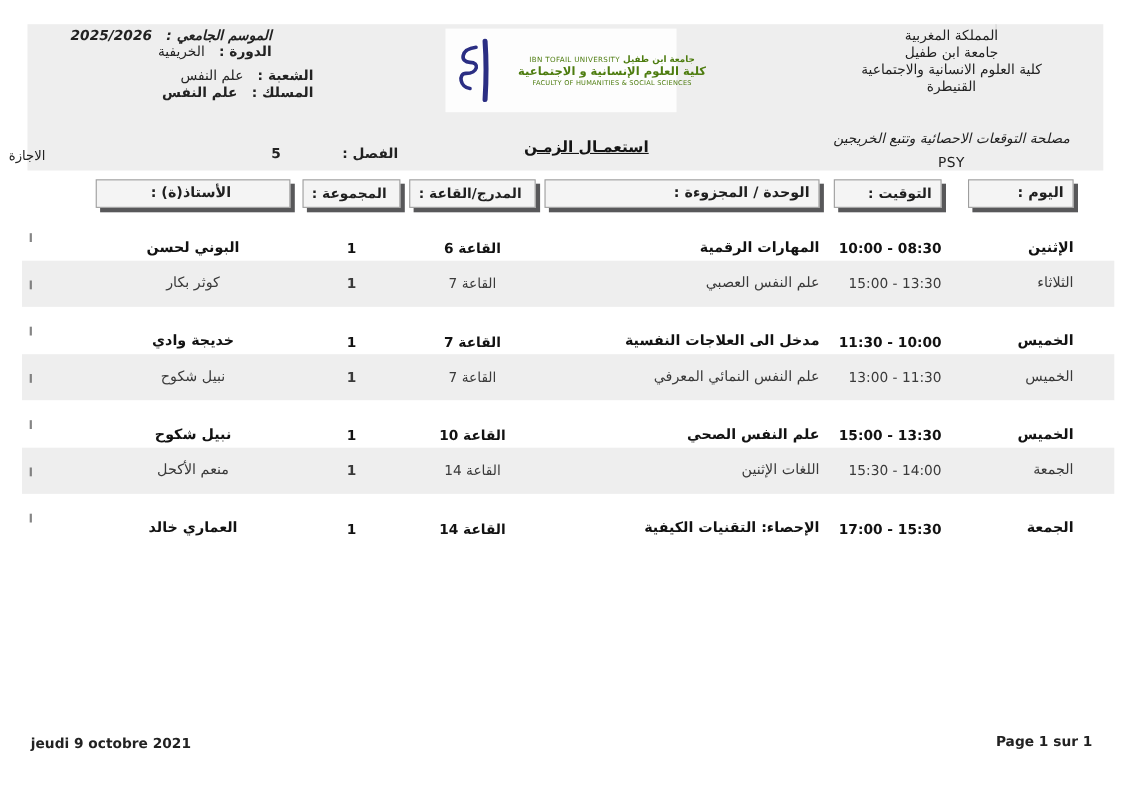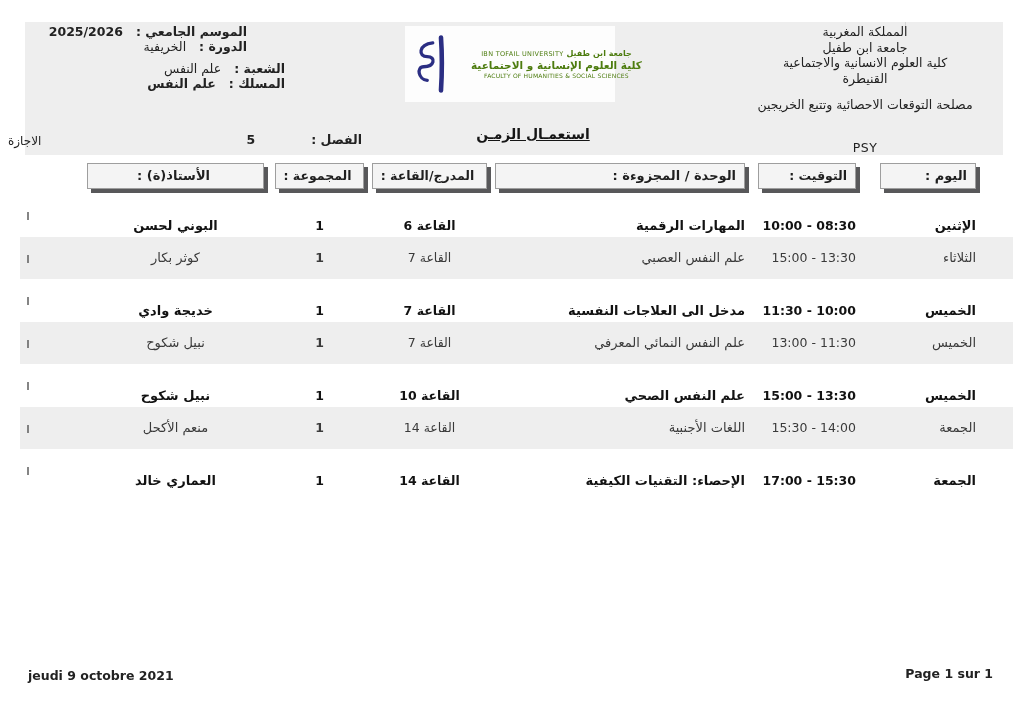--- a/index.html
+++ b/index.html
@@ -6,27 +6,27 @@
   .page{
     position:relative;width:1024px;height:724px;background:#ffffff;overflow:hidden;
     font-family:"DejaVu Sans",sans-serif;color:#1c1c1c;
   }
   
   .band{position:absolute;left:25px;top:22px;width:978px;height:133px;background:#eeeeee;}
   .line{position:absolute;direction:rtl;font-size:12.5px;white-space:nowrap;color:#222;}
   .lbl{font-weight:700;}
   .val{margin-right:9px;}
   .val.b{font-weight:700;}
-  .band .l1{top:2px;right:756px;}
+  .band .l1{top:2px;right:756px;font-style:italic;}
   .band .l2{top:17px;right:756px;}
   .band .l3{top:39px;right:718px;}
   .band .l4{top:54px;right:718px;}
   .right-block{position:absolute;left:715px;top:2px;width:250px;text-align:center;direction:rtl;font-size:12.5px;color:#222;}
   .right-block div{line-height:15.5px;}
-  .right-block .dept{margin-top:11px;}
+  .right-block .dept{margin-top:32px;font-style:italic;}
   .psy{position:absolute;left:715px;top:118px;width:250px;text-align:center;font-size:12.5px;color:#222;letter-spacing:.5px;}
   .divider{position:absolute;left:880px;top:0;width:1px;height:14px;background:#d5d5d5;}
   .doc-title{position:absolute;left:413px;top:104px;width:190px;text-align:center;direction:rtl;
     font-size:14px;font-weight:700;text-decoration:underline;color:#151515;}
   .semester{top:110px;right:641px;}
   .semester .val{margin-right:52px;}
   .degree{position:absolute;left:8px;top:134px;font-size:12px;direction:rtl;color:#222;}
   
   .logo-box{position:absolute;left:380px;top:4px;width:210px;height:76px;background:#fdfdfd;
     display:flex;align-items:center;padding:0 4px;box-sizing:border-box;}
@@ -163,21 +163,21 @@
       <div class="cell c-day">الخميس</div>
       <div class="cell c-time">13:30 - 15:00</div>
       <div class="cell c-unit">علم النفس الصحي</div>
       <div class="cell c-room">القاعة 10</div>
       <div class="cell c-grp">1</div>
       <div class="cell c-prof">نبيل شكوح</div>
     </div>
       <div class="t-row striped">
       <div class="cell c-day">الجمعة</div>
       <div class="cell c-time">14:00 - 15:30</div>
-      <div class="cell c-unit">اللغات الأجنبية</div>
+      <div class="cell c-unit">اللغات الإثنين</div>
       <div class="cell c-room">القاعة 14</div>
       <div class="cell c-grp">1</div>
       <div class="cell c-prof">منعم الأكحل</div>
     </div>
       <div class="t-row bold">
       <div class="cell c-day">الجمعة</div>
       <div class="cell c-time">15:30 - 17:00</div>
       <div class="cell c-unit">الإحصاء: التقنيات الكيفية</div>
       <div class="cell c-room">القاعة 14</div>
       <div class="cell c-grp">1</div>

